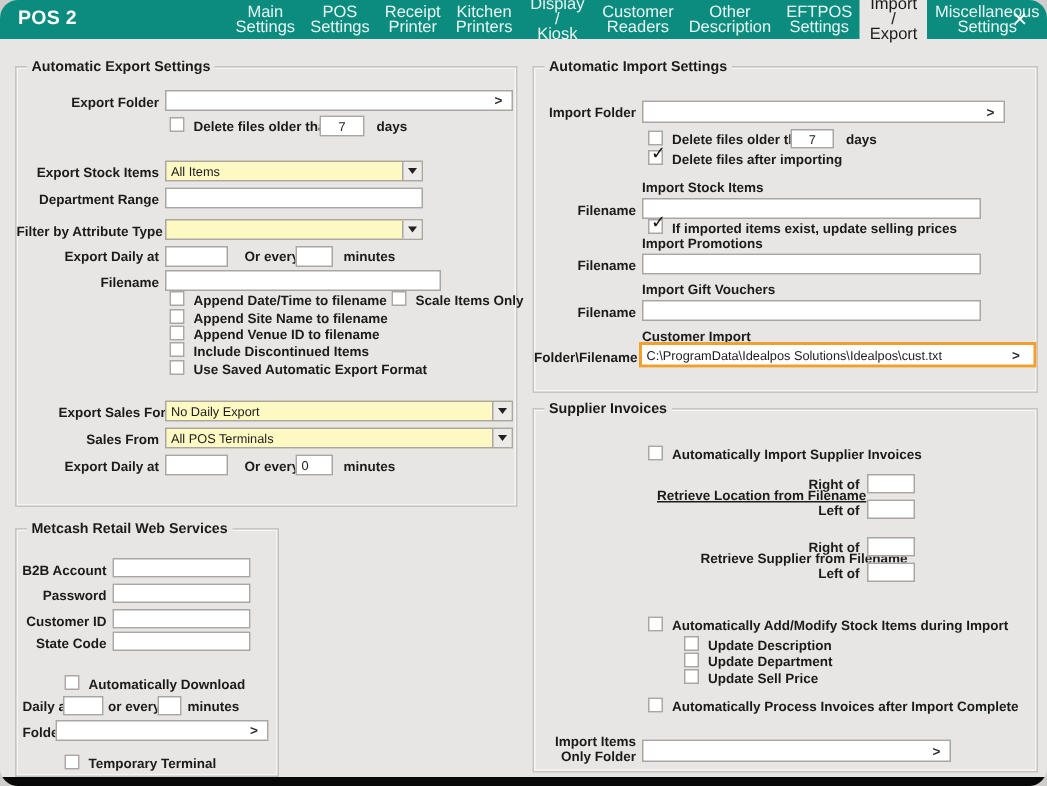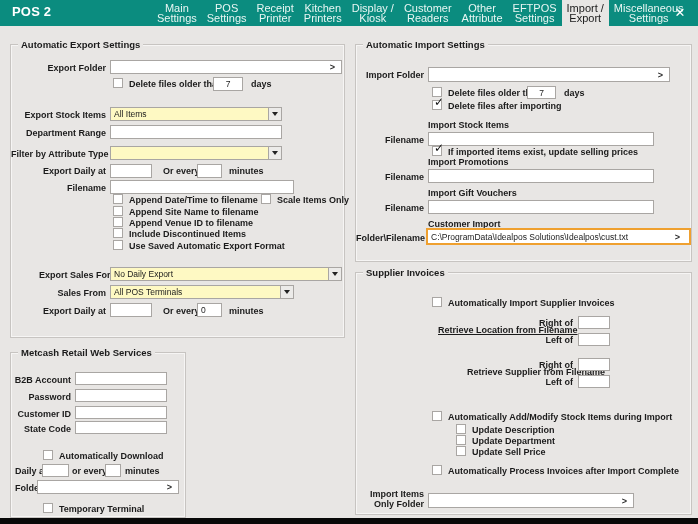--- a/index.html
+++ b/index.html
@@ -2,20 +2,21 @@
 <html><head>
 <meta charset="utf-8">
 <style>
   * { margin:0; padding:0; box-sizing:border-box; }
   html,body { background:#cfcdcb; }
   .screen {
     position:relative; width:698px; height:524px; overflow:hidden;
     background:#e8e6e4;
     font-family:"Liberation Sans","DejaVu Sans",sans-serif;
     color:#1b1b1b;
+    border-radius:12px;
   }
   
   .header { position:absolute; top:0; left:0; width:698px; height:26px; background:#0b8c7f; }
   .app-title { position:absolute; left:12px; top:4px; font-size:13px; font-weight:600; color:#ffffff; letter-spacing:.2px; }
   .tabs { position:absolute; left:152px; top:0; height:26px; display:flex; align-items:stretch; }
   .tab { display:flex; flex-direction:column; justify-content:center; align-items:center;
          padding:0 5px; color:#e8f6f3; font-size:11px; line-height:10px; text-align:center; cursor:default; }
   .tab.active { background:#e8e6e4; color:#1b1b1b; }
   .close-btn { position:absolute; right:9px; top:5px; width:18px; height:16px; color:#ffffff;
                font-size:13px; line-height:16px; text-align:center; }
@@ -70,21 +71,21 @@
       <div class="tab">
         <span>Display /</span>
           <span>Kiosk</span>
       </div>
       <div class="tab">
         <span>Customer</span>
           <span>Readers</span>
       </div>
       <div class="tab">
         <span>Other</span>
-          <span>Attribute</span>
+          <span>Description</span>
       </div>
       <div class="tab">
         <span>EFTPOS</span>
           <span>Settings</span>
       </div>
       <div class="tab active">
         <span>Import /</span>
           <span>Export</span>
       </div>
       <div class="tab">
@@ -162,21 +163,21 @@
 
     <div class="lbl r" style="left:0; width:95px; top:225px;padding-left:28px;">Export Sales Format</div>
     <div class="combo" style="left:99px; top:222px; width:232px;">
       <span>No Daily Export</span>
       <span class="arrow-btn">
           <i></i>
         </span>
     </div>
 
     <div class="lbl r" style="left:0; width:95px; top:243px;">Sales From</div>
-    <div class="combo" style="left:99px; top:240px; width:184px;">
+    <div class="combo" style="left:99px; top:240px; width:232px;">
       <span>All POS Terminals</span>
       <span class="arrow-btn">
           <i></i>
         </span>
     </div>
 
     <div class="lbl r" style="left:0; width:95px; top:261px;">Export Daily at</div>
     <div class="fld" style="left:99px; top:258px; width:42px;"></div>
     <div class="lbl" style="left:152px; top:261px;">Or every</div>
     <div class="fld" style="left:186px; top:258px; width:25px;">

